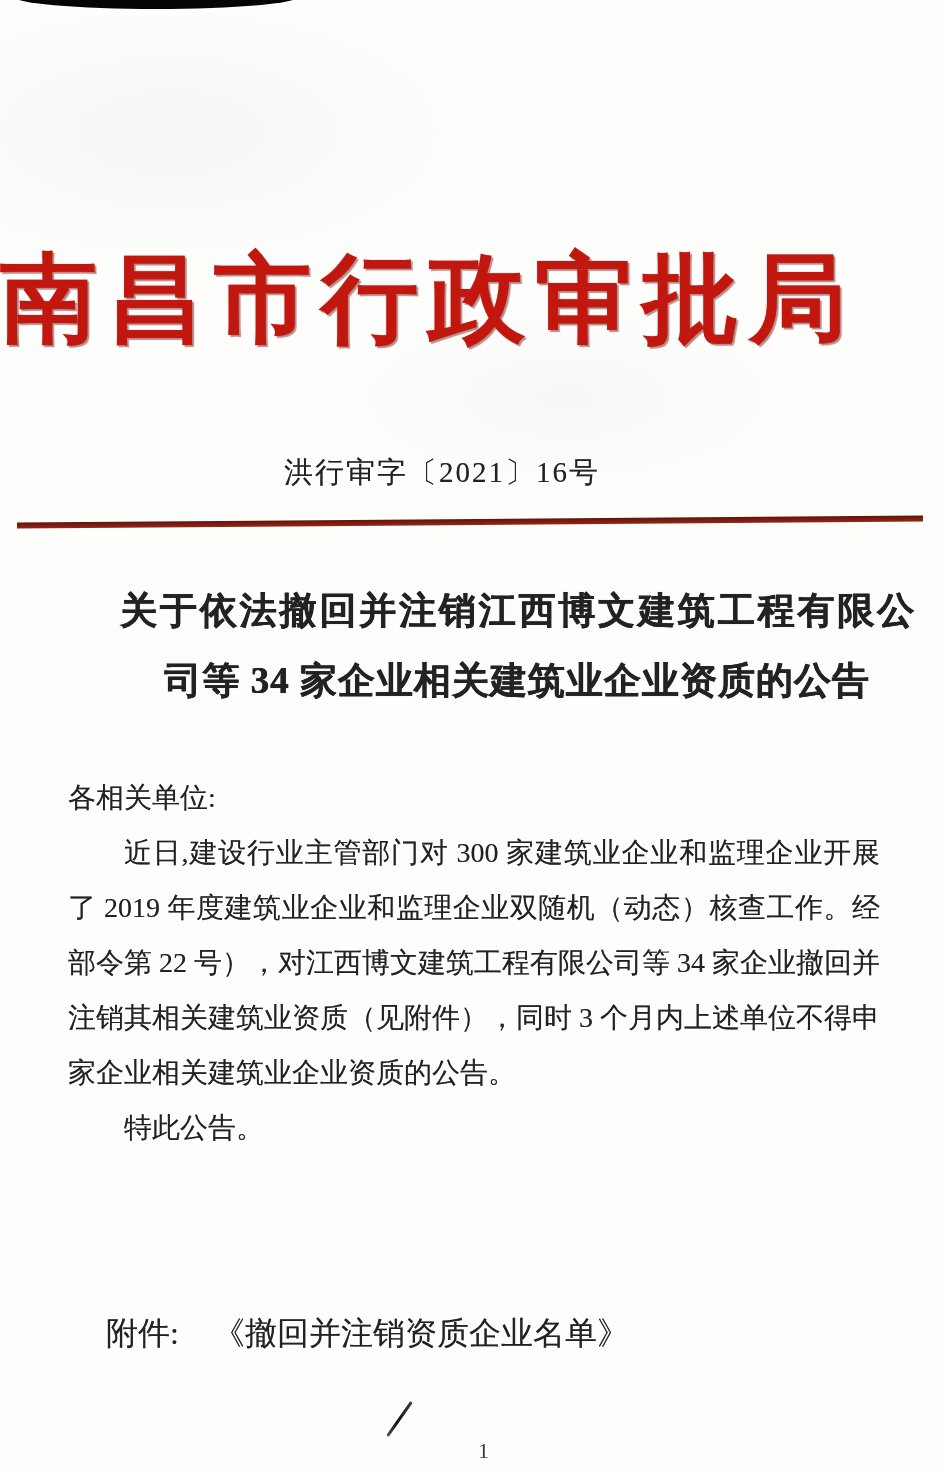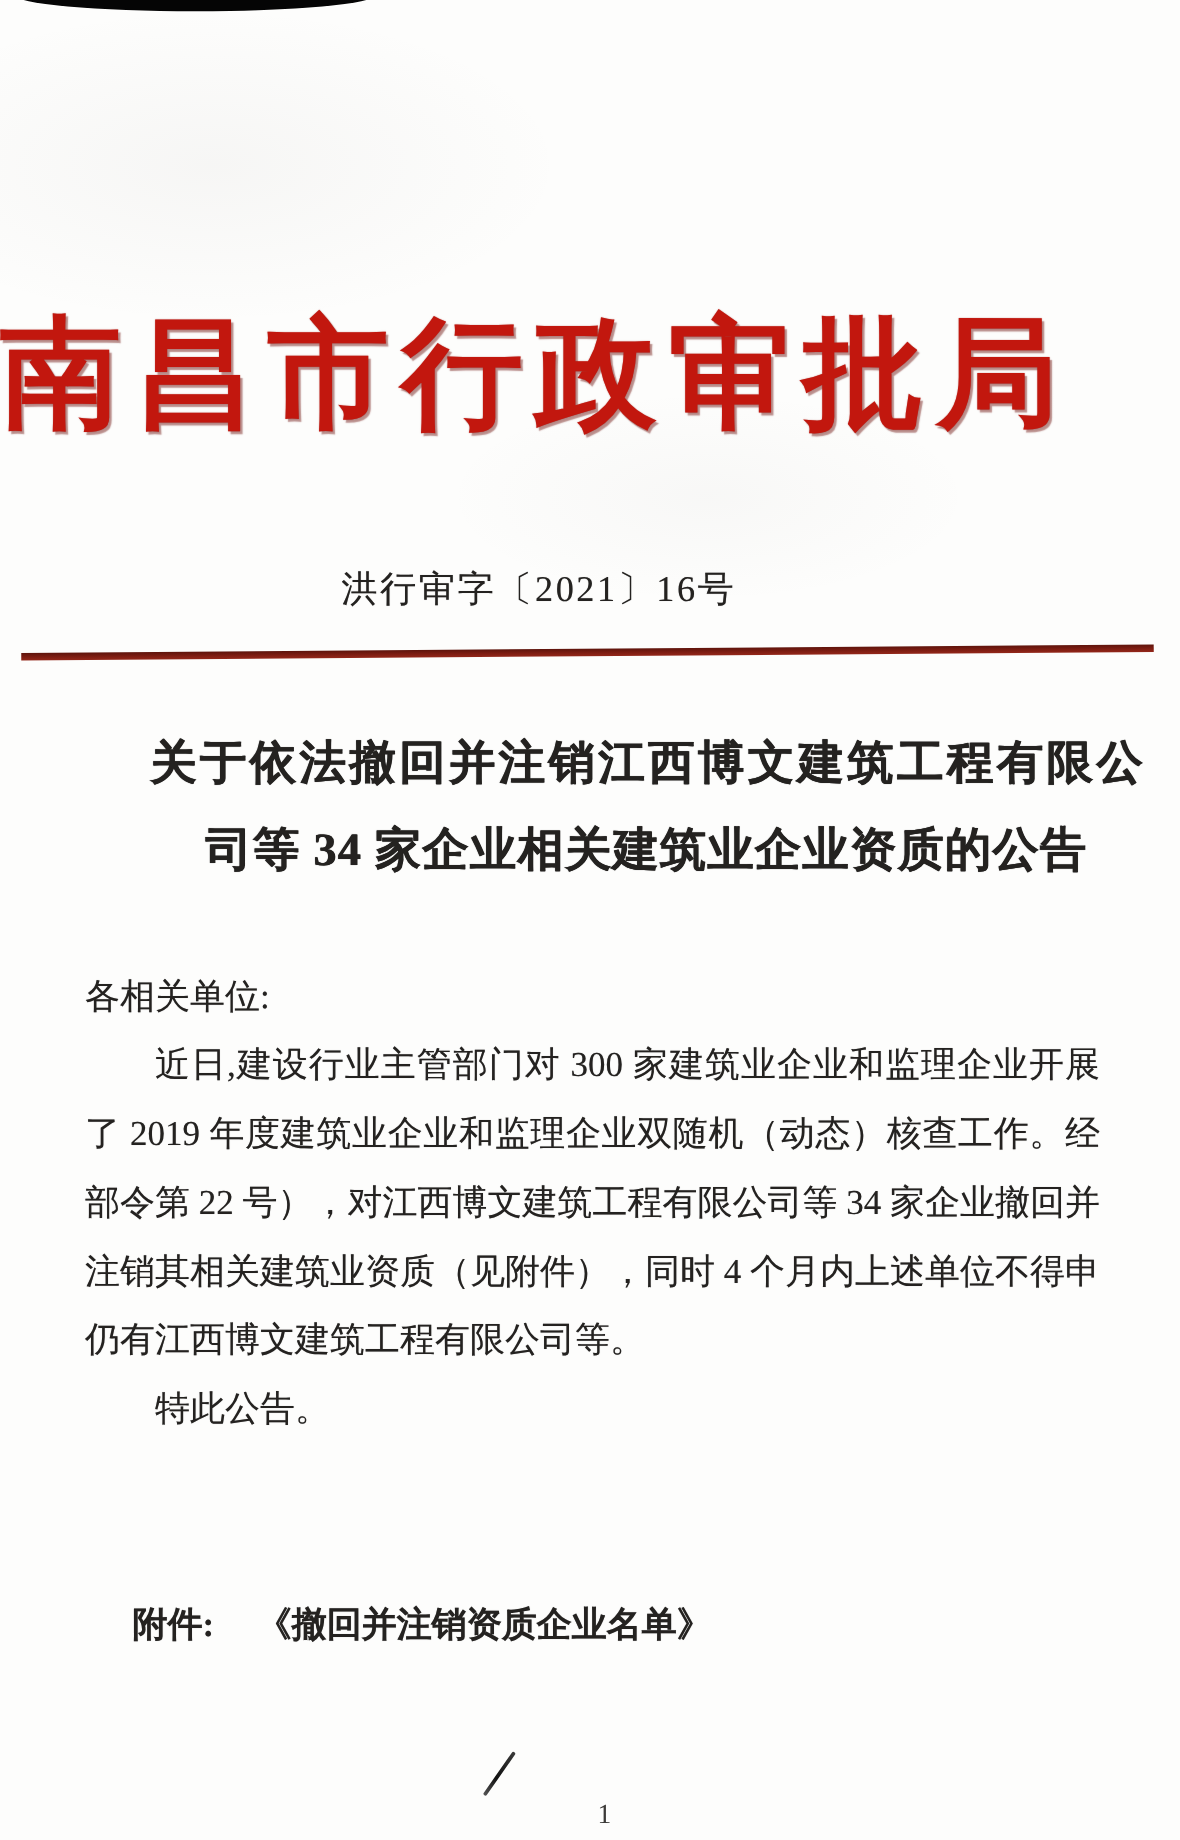--- a/index.html
+++ b/index.html
@@ -31,21 +31,21 @@
   .issuer{
     position:absolute;top:240px;left:0;width:944px;
     font-size:97px;line-height:120px;font-weight:bold;
     text-align:left;letter-spacing:10px;
     color:var(--issuer-red,#c2170e);
     text-shadow:2px 2px 1px rgba(104,9,4,0.45), 0 0 1px rgba(140,10,5,0.6);
     white-space:nowrap;
   }
 
   .doc-number{
-    position:absolute;top:452px;left:1px;width:860px;
+    position:absolute;top:452px;left:12px;width:860px;
     font-size:29px;line-height:40px;text-align:center;letter-spacing:2px;
     text-shadow:0 0 0.6px rgba(0,0,0,0.4);
   }
 
   .red-rule{
     position:absolute;top:519px;left:17px;width:906px;height:6px;
     background:linear-gradient(to bottom,#5e140c, var(--rule-red,#7e1d12) 55%, #93271a);
     transform:rotate(-0.44deg);transform-origin:center;
   }
 
@@ -61,24 +61,24 @@
   .text-block{
     position:absolute;top:770px;left:68px;width:812px;
     font-size:28px;line-height:55px;
     text-shadow:0 0 0.6px rgba(0,0,0,0.42);
   }
   .line{display:block;height:55px;overflow:visible;white-space:nowrap;}
   .jline{white-space:normal;text-align:justify;text-align-last:justify;}
   .indent{text-indent:56px;}
 
   .attachment{
-    position:absolute;top:1280px;left:68px;width:812px;
-    font-size:28px;line-height:42px;
+    position:absolute;top:1312px;left:68px;width:812px;
+    font-size:32px;line-height:42px;
     text-shadow:0 0 0.6px rgba(0,0,0,0.42);
-    text-indent:38px;white-space:nowrap;font-weight:bold;
+    text-indent:38px;white-space:nowrap;
   }
   .att-title{margin-left:34px;}
 
   .slash{
     position:absolute;top:1398px;left:398px;width:3px;height:42px;
     background:linear-gradient(to bottom,#3a3a3a,#111 60%,#555);
     transform:rotate(35deg);transform-origin:center;border-radius:2px;
   }
 
   .page-number{
@@ -103,22 +103,22 @@
   <h2 class="title">
     <span class="title-line1">关于依法撤回并注销江西博文建筑工程有限公</span>
     <span class="title-line2">司等 34 家企业相关建筑业企业资质的公告</span>
   </h2>
 
   <div class="text-block">
     <span class="line">各相关单位:</span>
     <span class="line jline indent">近日,建设行业主管部门对 300 家建筑业企业和监理企业开展</span>
     <span class="line jline">了 2019 年度建筑业企业和监理企业双随机（动态）核查工作。经</span>
     <span class="line jline">部令第 22 号），对江西博文建筑工程有限公司等 34 家企业撤回并</span>
-    <span class="line jline">注销其相关建筑业资质（见附件），同时 4 个月内上述单位不得申</span>
-    <span class="line">仍有江西博文建筑工程有限公司等。</span>
+    <span class="line jline">注销其相关建筑业资质（见附件），同时 3 个月内上述单位不得申</span>
+    <span class="line">家企业相关建筑业企业资质的公告。</span>
     <span class="line indent">特此公告。</span>
   </div>
 
   <div class="attachment">
     <span>附件:</span><span class="att-title">《撤回并注销资质企业名单》</span>
   </div>
 
   <div class="slash"></div>
 
   <div class="page-number">1</div>

